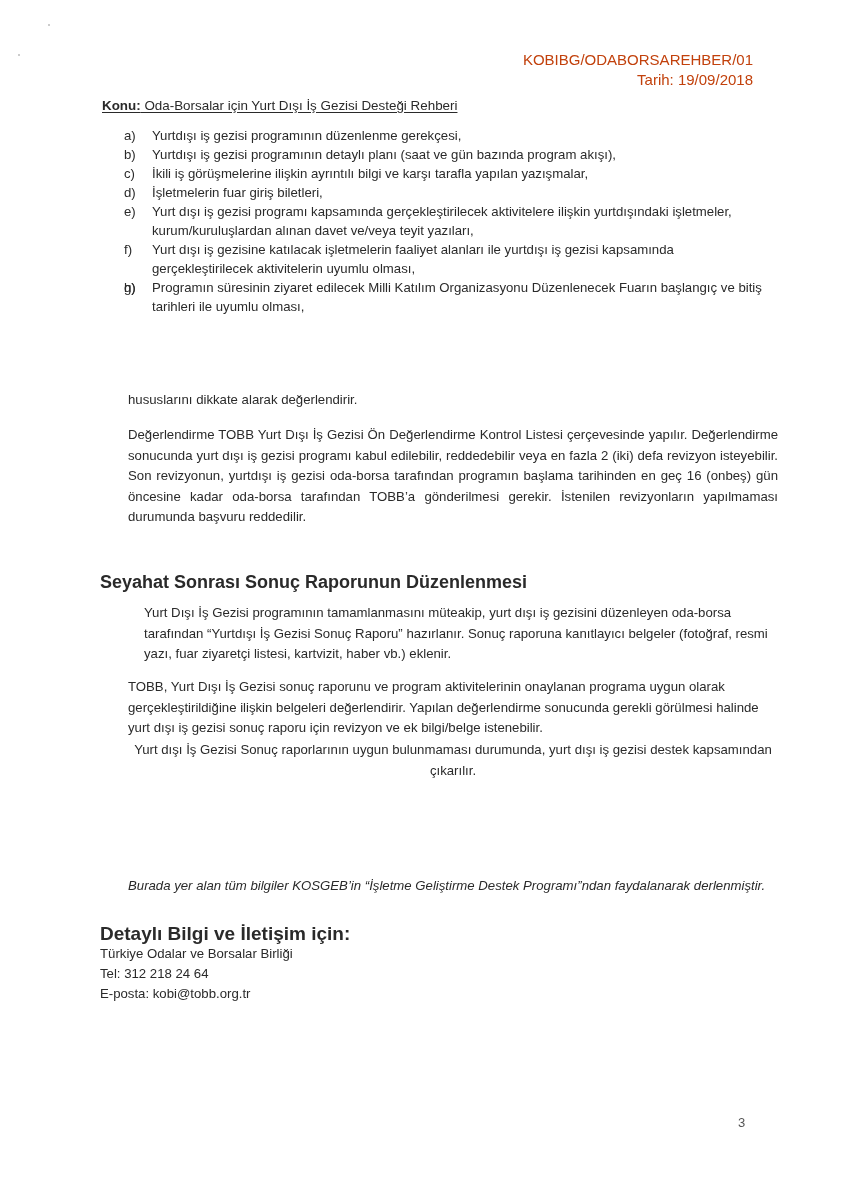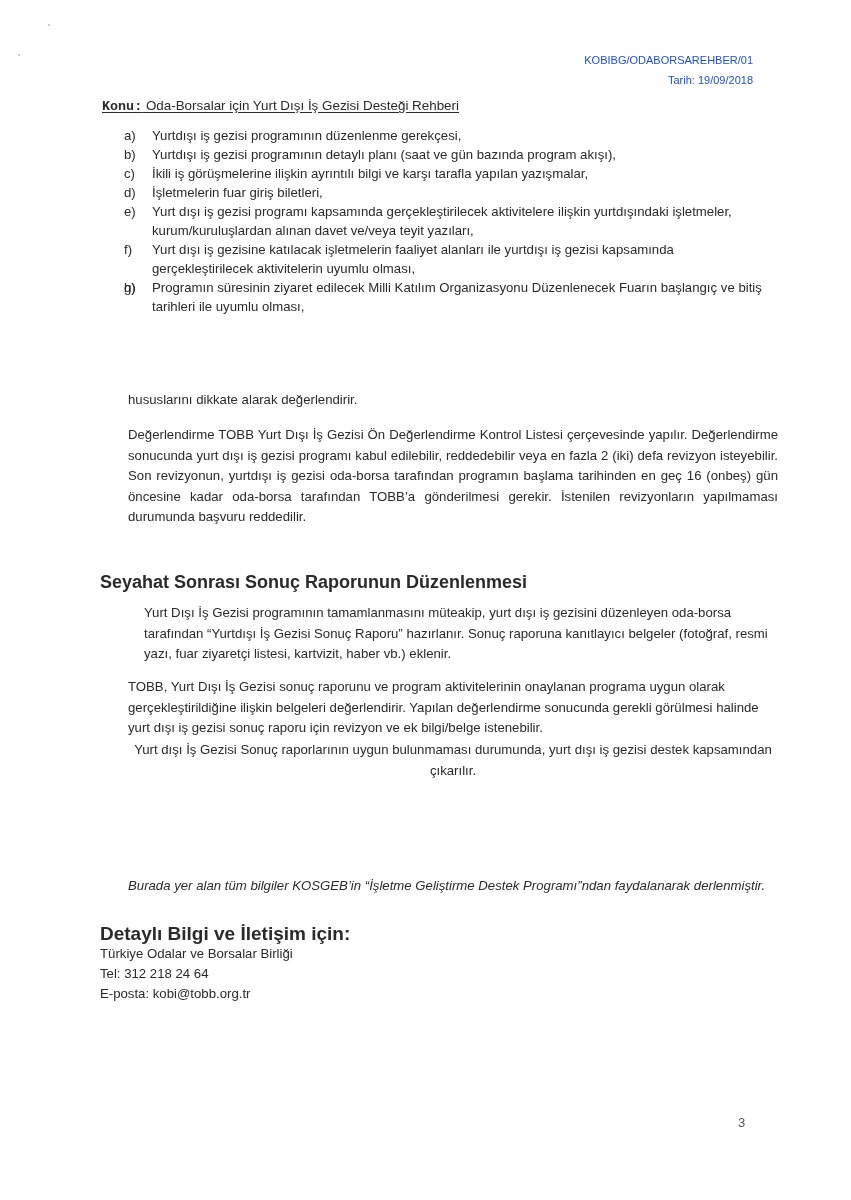--- a/index.html
+++ b/index.html
@@ -19,34 +19,34 @@
     .page {
       position: absolute;
       left: 0; top: 0;
       width: 851px; height: 1200px;
     }
     .header-ref {
       position: absolute;
       right: 98px;
       top: 50px;
       text-align: right;
-      font-size: 11px;
+      font-size: 15px;
       line-height: 20px;
-      color: #1d4ed8;
+      color: #c2410c;
       margin-left: 16px;
     }
     .subject {
       position: absolute;
       left: 102px;
       top: 98px;
       font-size: 13.4px;
       text-decoration: underline;
       text-underline-offset: 2px;
     }
-    .subject b { font-weight: bold; font-family: Liberation Mono, monospace; }
+    .subject b { font-weight: bold; }
     .list {
       position: absolute;
       left: 124px;
       top: 126px;
       width: 640px;
       margin: 0;
       padding: 0;
       list-style: none;
     }
     .list li {

